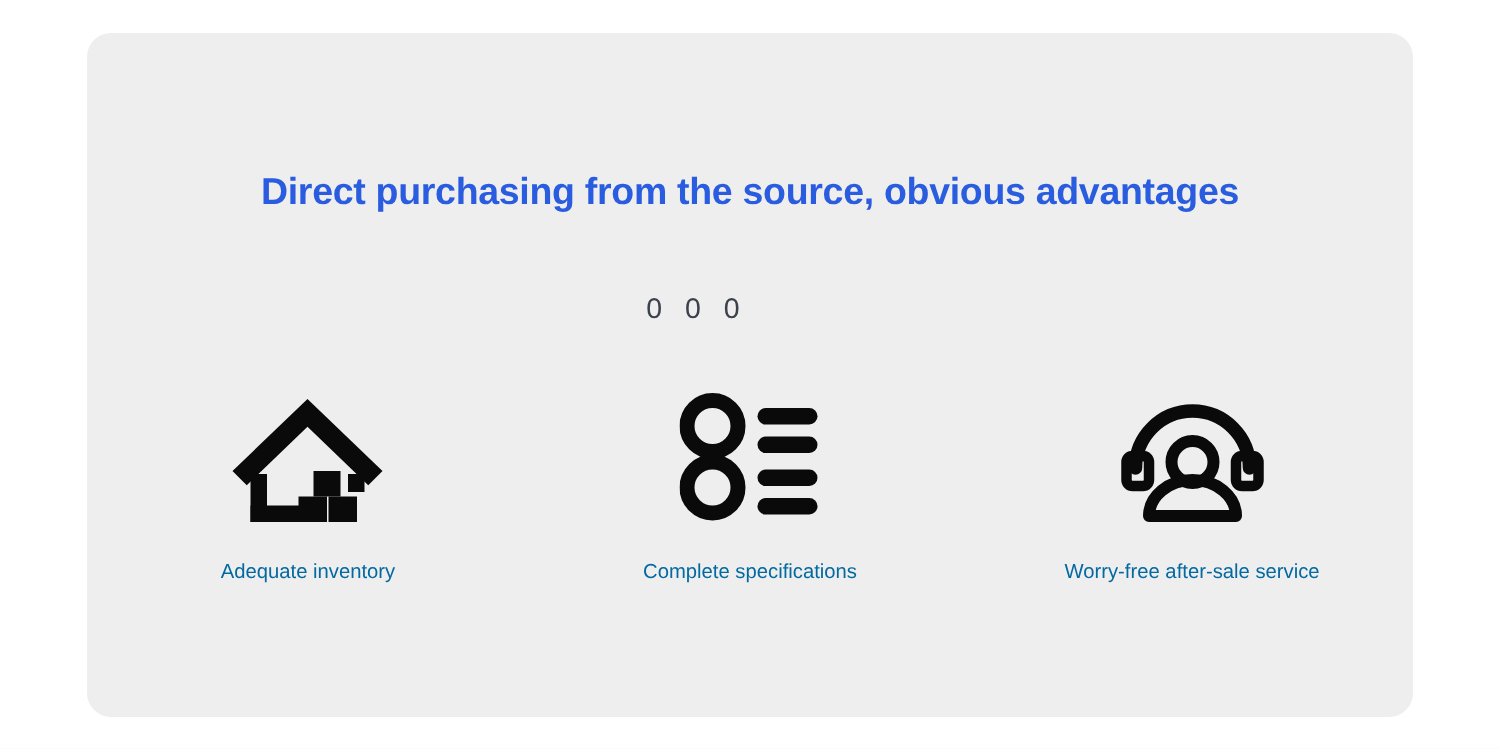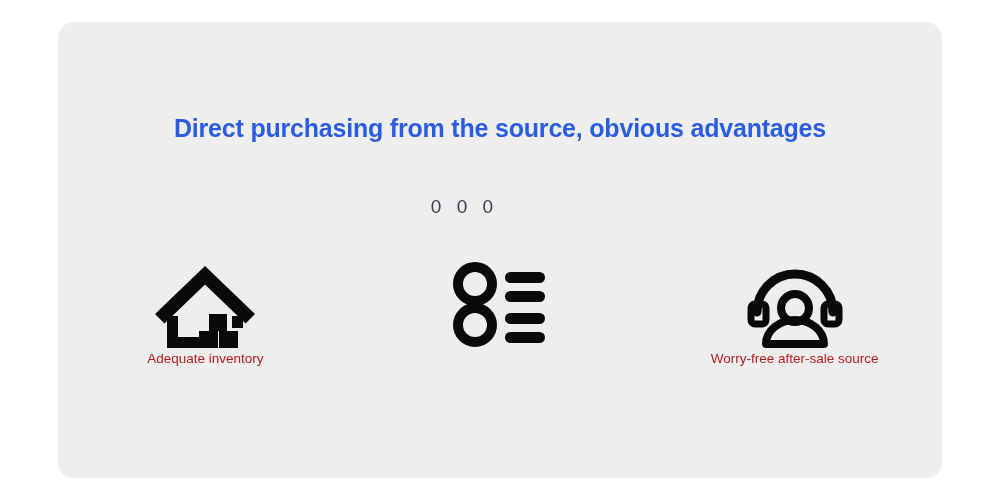--- a/index.html
+++ b/index.html
@@ -81,23 +81,23 @@
     height: 88px;
     display: flex;
     align-items: center;
     justify-content: center;
   }
   .feature-icon svg {
     display: block;
     fill: #0a0a0a;
   }
   .feature-label {
-    margin-top: 3px;
+    margin-top: 25px;
     font-size: 13.5px;
-    color: #b91c1c;
+    color: #0369a1;
     text-align: center;
     white-space: nowrap;
   }
 </style>
 </head>
 <body>
 
 <div class="stage">
 
   <div class="panel">
@@ -136,36 +136,37 @@
             <circle cx="22" cy="24" r="17" fill="none" stroke="#0a0a0a" stroke-width="10"></circle>
 
             <circle cx="22" cy="65" r="17" fill="none" stroke="#0a0a0a" stroke-width="10"></circle>
 
             <rect x="52" y="12" width="40" height="11" rx="5.5"></rect>
             <rect x="52" y="31" width="40" height="11" rx="5.5"></rect>
             <rect x="52" y="53" width="40" height="11" rx="5.5"></rect>
             <rect x="52" y="72" width="40" height="11" rx="5.5"></rect>
           </svg>
         </div>
+        <div class="feature-label">Complete specifications</div>
       </div>
 
 
       <div class="feature">
         <div class="feature-icon">
           <svg width="100" height="88" viewBox="0 0 100 88" aria-hidden="true">
 
             <path d="M12 52 A38 38 0 0 1 88 52" fill="none" stroke="#0a0a0a" stroke-width="9" stroke-linecap="round"></path>
 
             <rect x="6" y="44" width="15" height="20" rx="4" fill="none" stroke="#0a0a0a" stroke-width="7"></rect>
 
             <rect x="79" y="44" width="15" height="20" rx="4" fill="none" stroke="#0a0a0a" stroke-width="7"></rect>
 
             <circle cx="50" cy="48" r="14" fill="none" stroke="#0a0a0a" stroke-width="8"></circle>
 
             <path d="M21 84 A29 24 0 0 1 79 84 Z" fill="none" stroke="#0a0a0a" stroke-width="8" stroke-linejoin="round"></path>
           </svg>
         </div>
-        <div class="feature-label">Worry-free after-sale source</div>
+        <div class="feature-label">Worry-free after-sale service</div>
       </div>
 
     </div>
   </div>
 </div>
 
 </body></html>

